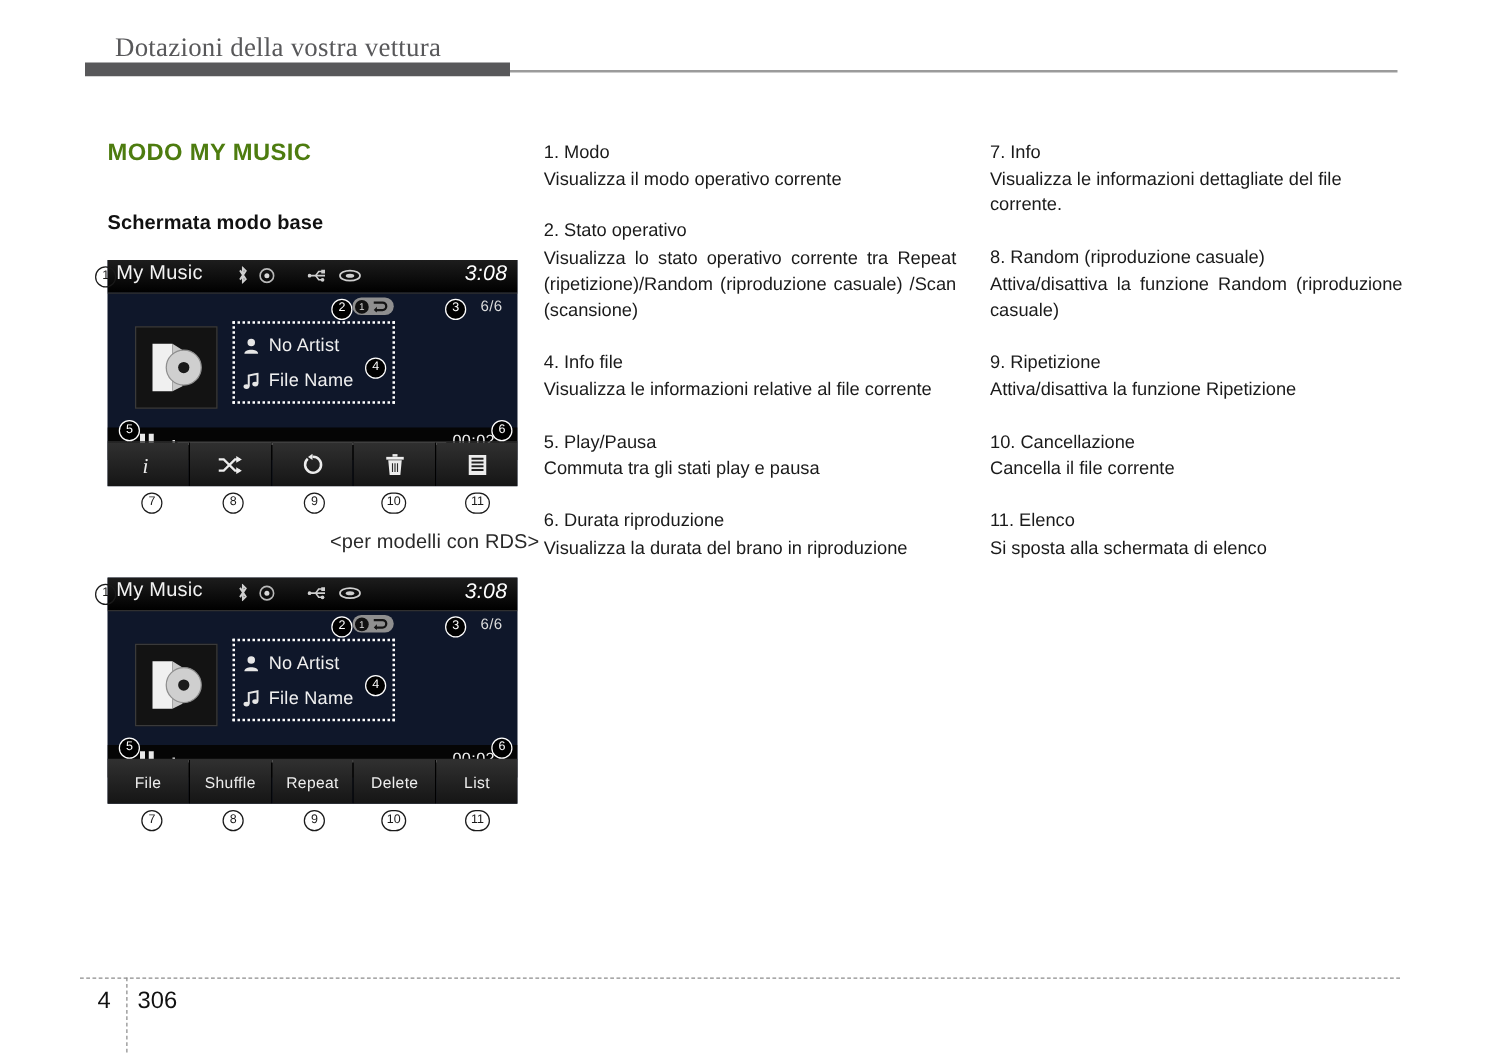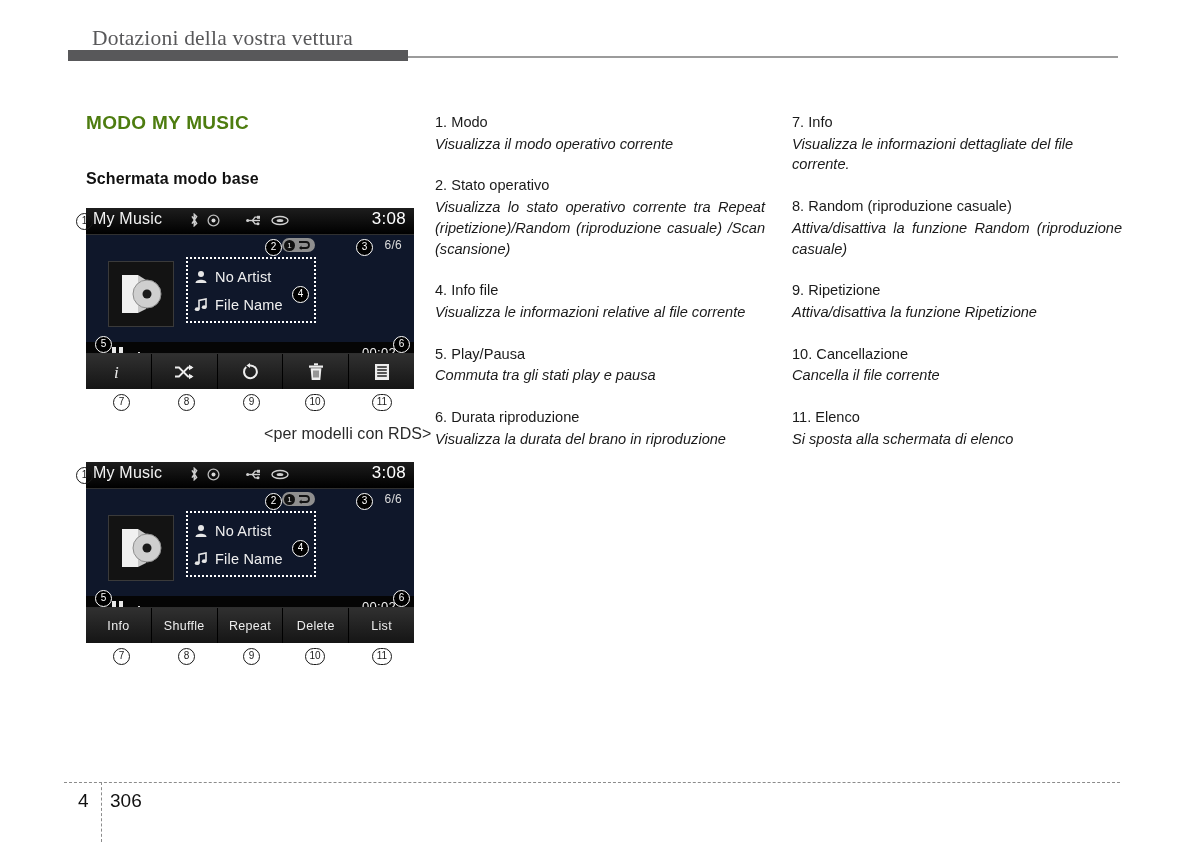--- a/index.html
+++ b/index.html
@@ -75,21 +75,20 @@
   .item { margin-bottom: 21px; }
   .item-title {
     font-size: 14.6px;
     line-height: 1.42;
     margin-bottom: 1px;
   }
   .item-body {
     font-size: 14.6px;
     line-height: 1.42;
     text-align: justify;
-    font-style: italic;
   }
   .item-body.nojust { text-align: left; }
 
   
   .device-wrap {
     position: relative;
     width: 328px;
   }
   .device {
     position: relative;
@@ -110,20 +109,21 @@
     font-size: 16px;
     color: #f2f2f2;
     letter-spacing: .2px;
   }
   .dev-clock {
     position: absolute;
     right: 8px; top: 1px;
     font-size: 17px;
     color: #fff;
     letter-spacing: .3px;
+    font-style: italic;
   }
   .statusicons {
     position: absolute;
     left: 104px; top: 5px;
     display: flex;
     align-items: center;
     gap: 8px;
   }
   .statusicons svg { display: block; }
 
@@ -537,21 +537,21 @@
         <span class="pausebtn">
             <i></i>
             <i></i>
           </span>
         <span class="track"></span>
         <span class="elapsed">00:02</span>
       </div>
 
       <div class="dev-buttons">
         <div class="dev-btn">
-          <span class="lbl">Info</span>
+          <span class="lbl">File</span>
         </div>
         <div class="dev-btn">
           <span class="lbl">Shuffle</span>
         </div>
         <div class="dev-btn">
           <span class="lbl">Repeat</span>
         </div>
         <div class="dev-btn">
           <span class="lbl">Delete</span>
         </div>

